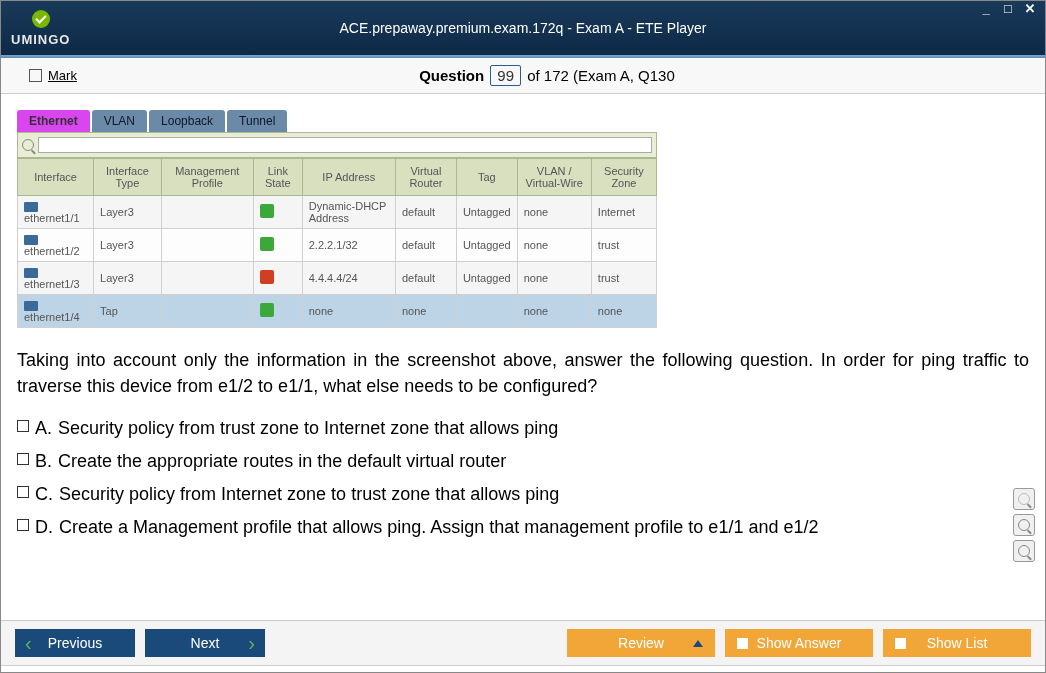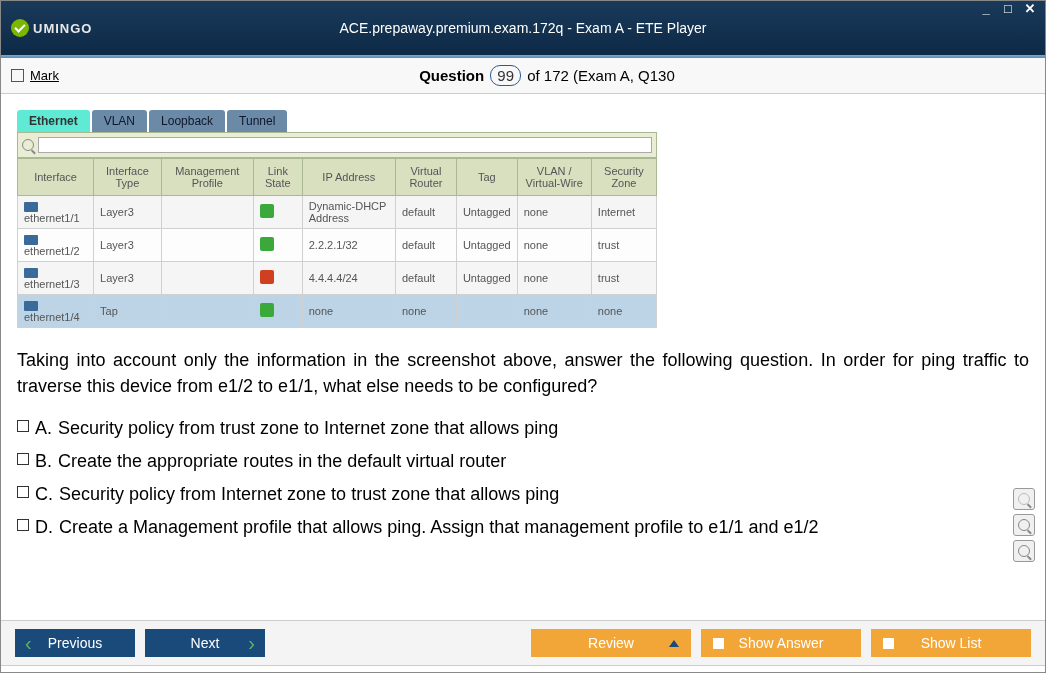--- a/index.html
+++ b/index.html
@@ -1,35 +1,35 @@
 <!DOCTYPE html>
 <html><head>
 <meta charset="utf-8">
 <style>
 * { box-sizing: border-box; margin: 0; padding: 0; }
 body { font-family: Arial, sans-serif; font-size: 13px; background: #fff; width: 1046px; height: 673px; position: relative; border: 1px solid #888; }
 .titlebar { background: linear-gradient(#1a3a5a, #0d2a47); height: 54px; display: flex; align-items: center; padding: 0 10px; color: #fff; position: relative; }
-.logo { display: flex; align-items: center; gap: 4px; }
+.logo { display: flex; align-items: center; gap: 4px; flex-direction: column; }
 .logo-check { width: 18px; height: 18px; background: #7ab800; border-radius: 50%; position: relative; }
 .logo-check::after { content: ""; position: absolute; left: 4px; top: 5px; width: 8px; height: 4px; border-left: 2px solid #fff; border-bottom: 2px solid #fff; transform: rotate(-45deg); }
 .logo-text { font-weight: bold; letter-spacing: 1px; font-size: 13px; color: #e8e8e8; }
 .titlebar-title { position: absolute; left: 0; right: 0; text-align: center; font-size: 14px; pointer-events: none; }
 .win-controls { position: absolute; right: 6px; top: 2px; display: flex; gap: 4px; }
 .win-btn { width: 18px; height: 14px; color: #fff; font-weight: bold; font-size: 13px; text-align: center; line-height: 12px; cursor: pointer; }
 .topline { height: 3px; background: linear-gradient(#7da8cc, #5a8ab8); }
-.question-bar { background: #f8f8f8; border-bottom: 1px solid #ccc; height: 36px; display: flex; align-items: center; padding: 0 10px; }
+.question-bar { background: #f8f8f8; border-bottom: 1px solid #ccc; height: 36px; display: flex; align-items: center; padding: 0 28px; }
 .mark-check { width: 13px; height: 13px; border: 1px solid #555; margin-right: 6px; display: inline-block; vertical-align: middle; }
 .mark-label { text-decoration: underline; cursor: pointer; }
 .q-center { flex: 1; text-align: center; font-size: 15px; }
 .q-label { font-weight: bold; }
-.q-num { display: inline-block; border: 1.5px solid #2a5a9a; border-radius: 10px; padding: 1px 6px; margin: 12px 2px; color: #333; }
+.q-num { display: inline-block; border: 1.5px solid #2a5a9a; border-radius: 2px; padding: 1px 6px; margin: 12px 2px; color: #333; }
 .content { padding: 16px 16px 0 16px; height: 478px; overflow: hidden; position: relative; }
 .tabs-row { display: flex; margin-bottom: 0; }
 .itab { padding: 4px 12px; font-size: 12px; color: #0f172a; background: #6b8aa8; border-radius: 3px 3px 0 0; margin-right: 2px; cursor: pointer; }
-.itab.active { background: #5eead4; color: #333; font-weight: bold; }
+.itab.active { background: #d946ef; color: #333; font-weight: bold; }
 .filter-row { background: #e8edd4; border: 1px solid #aab893; border-bottom: 1px solid #aab893; padding: 4px; display: flex; align-items: center; gap: 4px; width: 640px; }
 .mag { width: 12px; height: 12px; border: 1.5px solid #888; border-radius: 50%; position: relative; }
 .mag::after { content: ""; position: absolute; width: 5px; height: 1.5px; background: #888; bottom: -2px; right: -3px; transform: rotate(45deg); }
 .filter-input { flex: 1; height: 16px; border: 1px solid #aaa; background: #fff; }
 .itable { width: 640px; border-collapse: collapse; font-size: 11px; }
 .itable th { background: #d8e0c0; border: 1px solid #aab893; padding: 6px 6px; text-align: center; color: #555; font-weight: normal; }
 .itable td { border: 1px solid #d0d0d0; padding: 4px 6px; color: #555; }
 .itable tr:nth-child(odd) td { background: #f5f5f5; }
 .itable tr:nth-child(even) td { background: #fdfdfd; }
 .itable tr:last-child td { background: #bcd4e6; }
@@ -44,21 +44,21 @@
 .chk { width: 12px; height: 12px; border: 1px solid #333; margin-top: 5px; flex-shrink: 0; }
 .zoom-tools { position: absolute; right: 10px; bottom: 10px; display: flex; flex-direction: column; gap: 4px; }
 .zt { width: 22px; height: 22px; border: 1px solid #999; border-radius: 3px; background: #f0f0f0; display: flex; align-items: center; justify-content: center; cursor: pointer; }
 .bottom-bar { background: #f4f4f4; border-top: 1px solid #ccc; padding: 8px 14px; display: flex; gap: 10px; margin-top: 48px; }
 .btn { height: 28px; display: flex; align-items: center; justify-content: center; font-size: 14px; cursor: pointer; border: none; font-family: inherit; }
 .btn-nav { background: #1a4a7a; color: #5ab85a; width: 120px; position: relative; }
 .btn-nav span { color: #fff; }
 .arr-l::before { content: "‹"; color: #5ab85a; font-size: 20px; position: absolute; left: 10px; }
 .arr-r::after { content: "›"; color: #5ab85a; font-size: 20px; position: absolute; right: 10px; }
 .spacer { flex: 1; }
-.btn-orange { background: #f2a638; color: #fff; width: 160px; position: relative; }
+.btn-orange { background: #f2a638; color: #fff; width: 148px; position: relative; }
 .btn-orange .sq { width: 11px; height: 11px; background: #fff; position: absolute; left: 12px; }
 .btn-orange .tri { position: absolute; right: 12px; width: 0; height: 0; border-left: 5px solid transparent; border-right: 5px solid transparent; border-bottom: 7px solid #1a4a7a; }
 .bottom-bar2 { background: #fff; border-top: 1px solid #ccc; padding: 8px 14px; display: flex; justify-content: flex-end; gap: 10px; }
 .btn-dark { background: #0d2a47; color: #fff; width: 184px; }
 .bottom-line { height: 4px; background: linear-gradient(#2a6aaa, #1a4a8a); }
 </style>
 </head>
 <body>
 
 <div class="titlebar">

